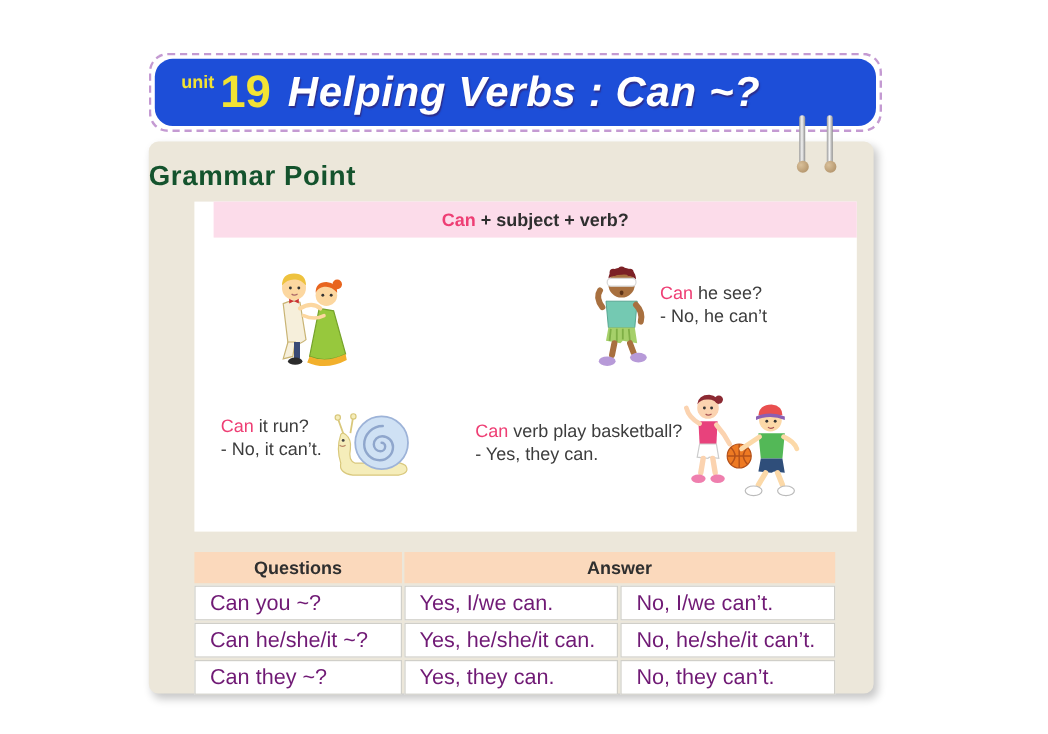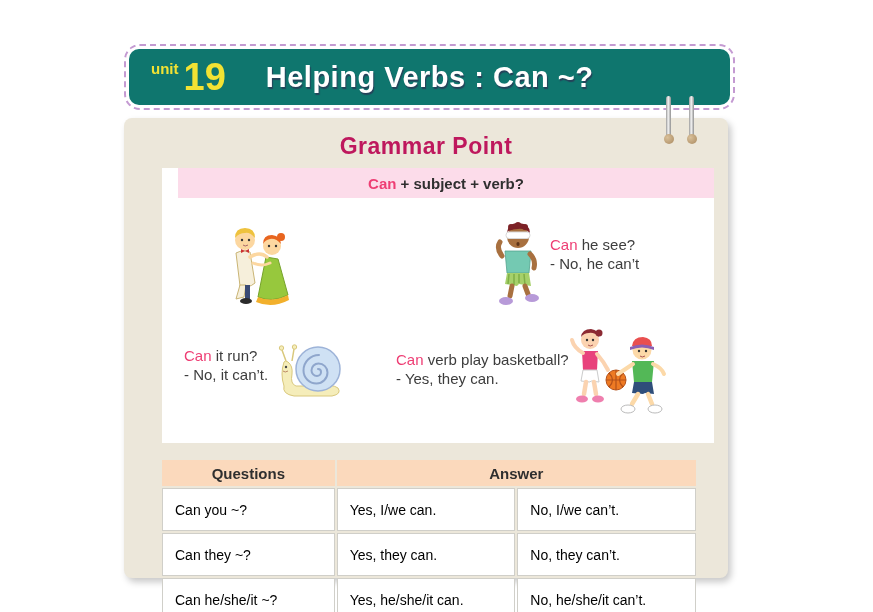--- a/index.html
+++ b/index.html
@@ -8,49 +8,50 @@
     font-family:"Liberation Sans", sans-serif; overflow:hidden;
   }
 
   
   .banner-outer {
     position:absolute; left:124px; top:44px; width:611px; height:66px;
     border:2px dashed #c49ad2; border-radius:16px; box-sizing:border-box; z-index:2;
   }
   .banner {
     position:absolute; left:3px; top:3px; right:3px; bottom:3px;
-    background:#0f766e; border-radius:10px;
+    background:#1d4ed8; border-radius:15px;
     display:flex; align-items:center; padding-left:22px; box-sizing:border-box;
   }
   .unit-label { color:#f2e233; font-size:15px; font-weight:bold; transform:translateY(-9px); margin-right:5px; }
   .unit-number { color:#f2e233; font-size:38px; font-weight:bold; line-height:1; }
   .banner-title {
-    color:#ffffff; font-size:29px; font-weight:bold; margin-left:40px; letter-spacing:.5px;
+    color:#ffffff; font-size:35px; font-weight:bold; margin-left:14px; letter-spacing:.5px;
     text-shadow:1px 2px 1px rgba(60,15,70,.5);
+    font-style:italic;
   }
 
   
   .pin {
     position:absolute; top:96px; width:5px; height:44px; z-index:3;
     background:linear-gradient(90deg,#9a9a9a,#f4f4f4 45%,#8f8f8f); border-radius:3px;
   }
   .pin.p1 { left:666px; } .pin.p2 { left:689px; }
   .pin::after {
     content:""; position:absolute; bottom:-4px; left:-2.5px; width:10px; height:10px;
     border-radius:50%; background:radial-gradient(circle at 35% 35%, #d9c09a, #a9895f);
   }
 
   
   .card {
     position:absolute; left:124px; top:118px; width:604px; height:460px;
     background:#ece7da; border-radius:8px; box-shadow:3px 4px 7px rgba(0,0,0,.22); z-index:1;
   }
   .grammar-title {
-    position:absolute; top:15px; left:0; width:100%; text-align:center;
-    color:#be185d; font-size:23px; font-weight:bold; letter-spacing:.5px;
+    position:absolute; top:15px; left:0; width:100%; 
+    color:#14532d; font-size:23px; font-weight:bold; letter-spacing:.5px;
   }
 
   
   .white-box { position:absolute; left:38px; top:50px; width:536px; height:275px; background:#ffffff;padding-left:16px; }
   .rule-band {
     height:30px; background:#fcdcea; display:flex; align-items:center; justify-content:center;
     font-size:15px; font-weight:bold; color:#2f2f2f;
   }
   .can { color:#ee3e74; }
 
@@ -68,22 +69,22 @@
   
   .grammar-table {
     position:absolute; left:36px; top:340px; width:538px;
     border-collapse:separate; border-spacing:2px; table-layout:fixed;
   }
   .grammar-table th {
     background:#fbd9bc; font-size:15px; font-weight:bold; color:#2f2f2f;
     text-align:center; padding:4px 4px; height:18px;
   }
   .grammar-table td {
-    background:#ffffff; border:1px solid #d0cfc9; font-size:14px; color:#000000;
-    padding:12px 12px; height:17px; white-space:nowrap;
+    background:#ffffff; border:1px solid #d0cfc9; font-size:18px; color:#701a75;
+    padding:3px 12px; height:17px; white-space:nowrap;
   }
 </style>
 </head>
 <body>
 
 <div class="page">
 
   <div class="banner-outer">
     <div class="banner">
       <span class="unit-label">unit</span>
@@ -223,26 +224,26 @@
           <th colspan="2">Answer</th>
         </tr>
       </thead>
       <tbody>
         <tr>
           <td>Can you ~?</td>
           <td>Yes, I/we can.</td>
           <td>No, I/we can’t.</td>
         </tr>
         <tr>
+          <td>Can he/she/it ~?</td>
+          <td>Yes, he/she/it can.</td>
+          <td>No, he/she/it can’t.</td>
+        </tr>
+        <tr>
           <td>Can they ~?</td>
           <td>Yes, they can.</td>
           <td>No, they can’t.</td>
         </tr>
-        <tr>
-          <td>Can he/she/it ~?</td>
-          <td>Yes, he/she/it can.</td>
-          <td>No, he/she/it can’t.</td>
-        </tr>
       </tbody>
     </table>
 
   </div>
 </div>
 
 </body></html>

